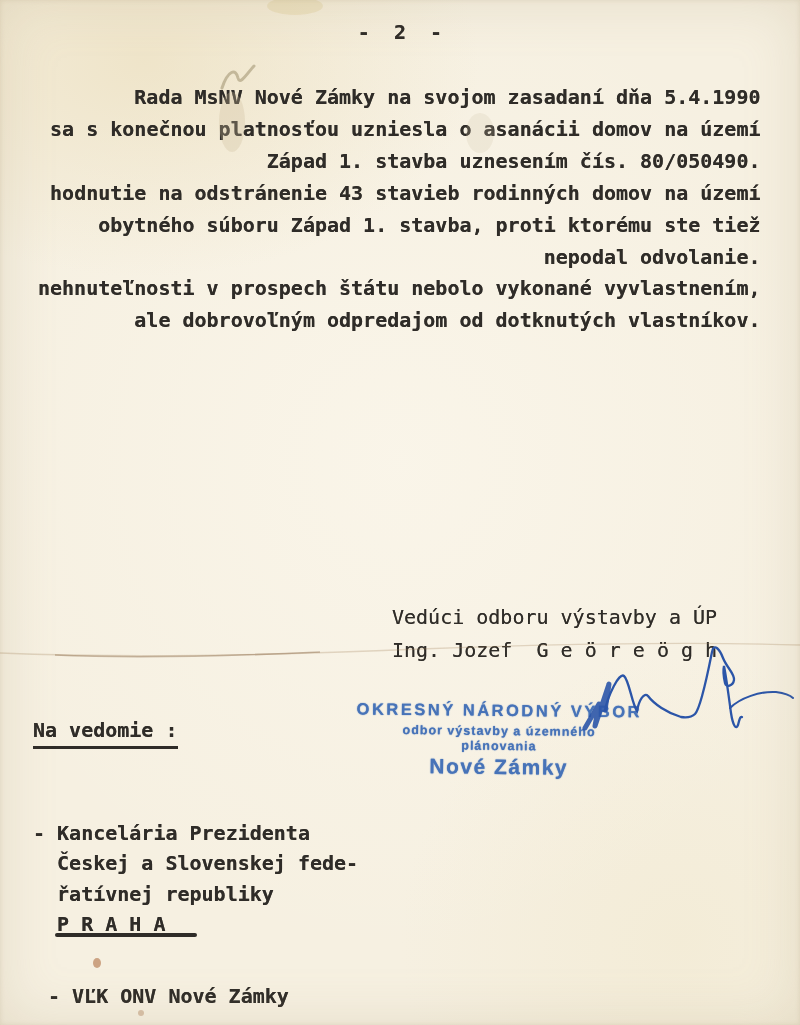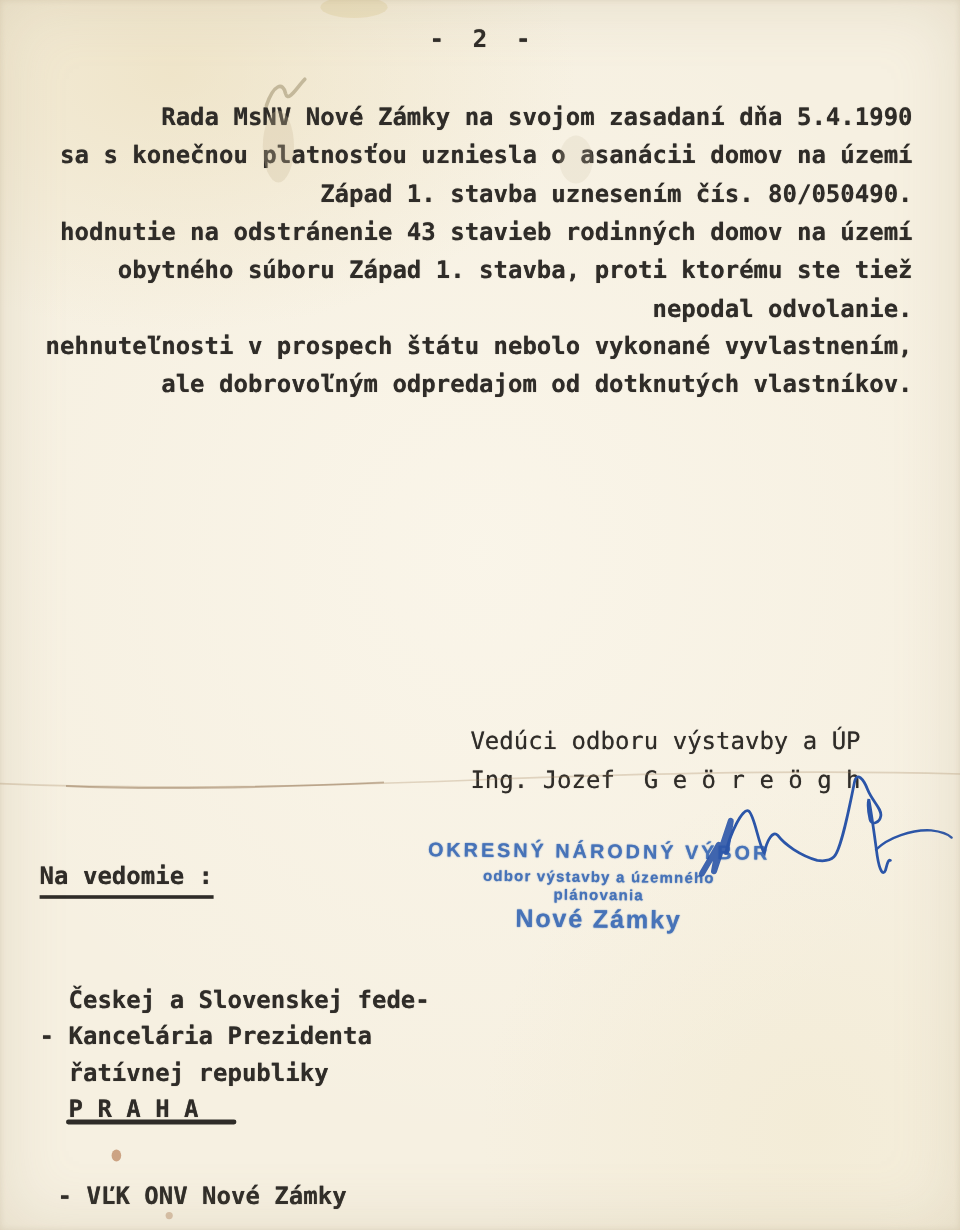--- a/index.html
+++ b/index.html
@@ -96,22 +96,22 @@
              C82,66 95,75 109,79 C116,80 120,79 123,76 C129,70 136,34 140,14
              C142,4 148,12 151,20 C155,30 163,36 162,42 C161,48 154,50 153,45
              C151,36 151,32 152,28 C154,38 157,60 159,75 C161,88 164,92 166,87
              C167,83 168,78 170,79" stroke="var(--signature_blue)" stroke-width="2.3" stroke-linecap="round"></path>
     <path d="M158,70 C168,60 188,53 204,54 C212,55 218,57 221,60" stroke="var(--signature_blue)" stroke-width="2" stroke-linecap="round"></path>
   </svg>
 
   <div class="cc-heading">Na vedomie :</div>
 
   <div class="cc-item1">
+      <div class="tline">- Kancelária Prezidenta</div>
       <div class="tline">  Českej a Slovenskej fede-</div>
-      <div class="tline">- Kancelária Prezidenta</div>
       <div class="tline">  řatívnej republiky</div>
       <div class="tline">  P R A H A</div>
     </div>
 
   <div class="praha-underline"></div>
 
   <div class="cc-item2">
       <div class="tline">- VĽK ONV Nové Zámky</div>
     </div>
 

